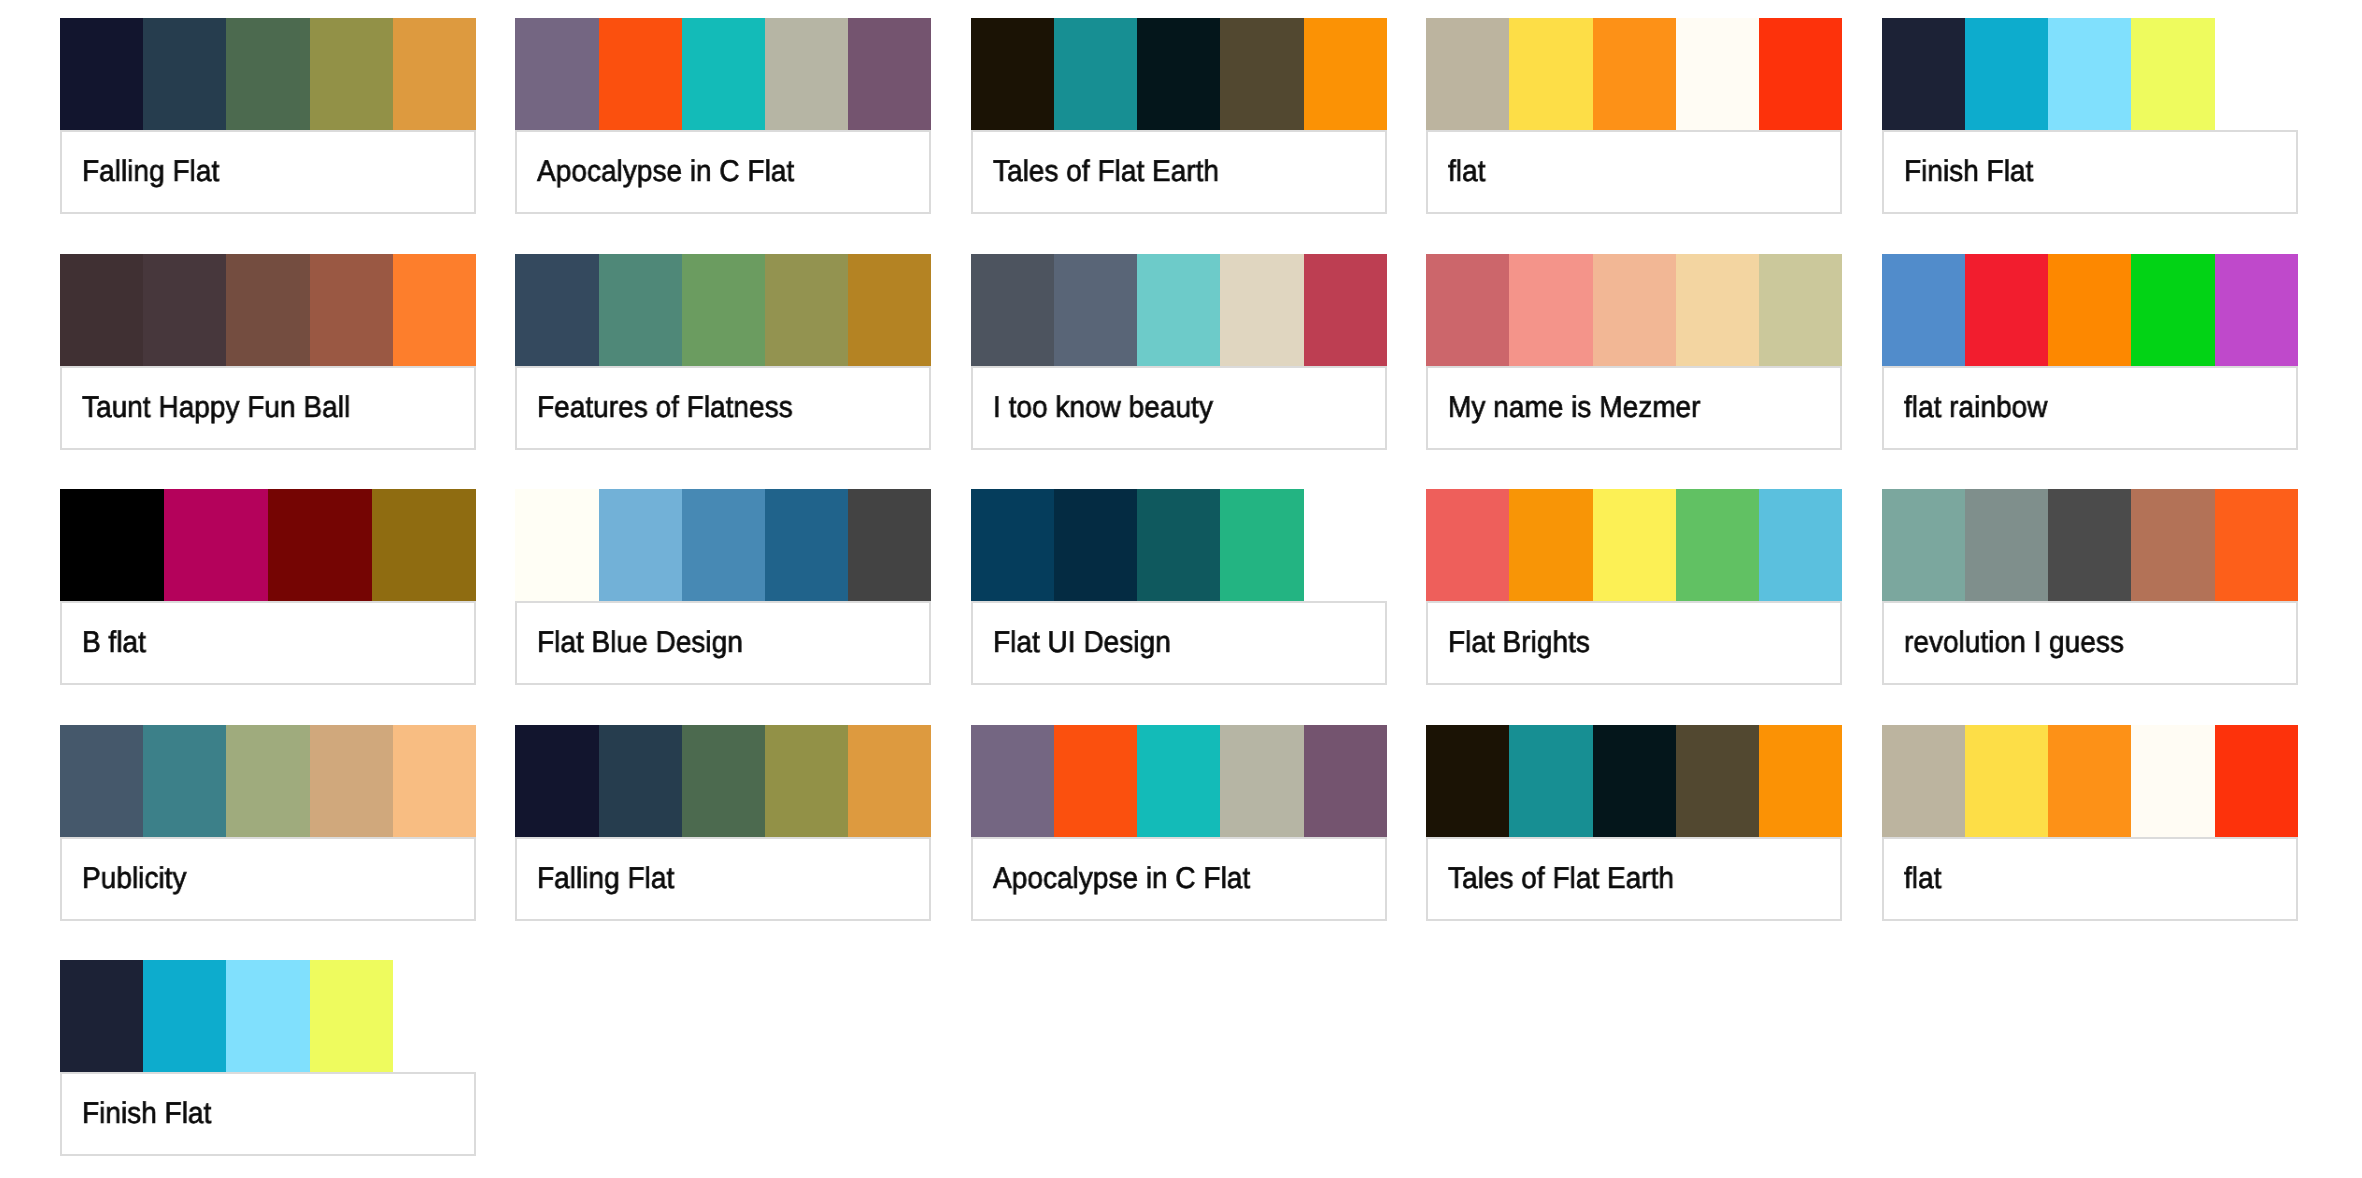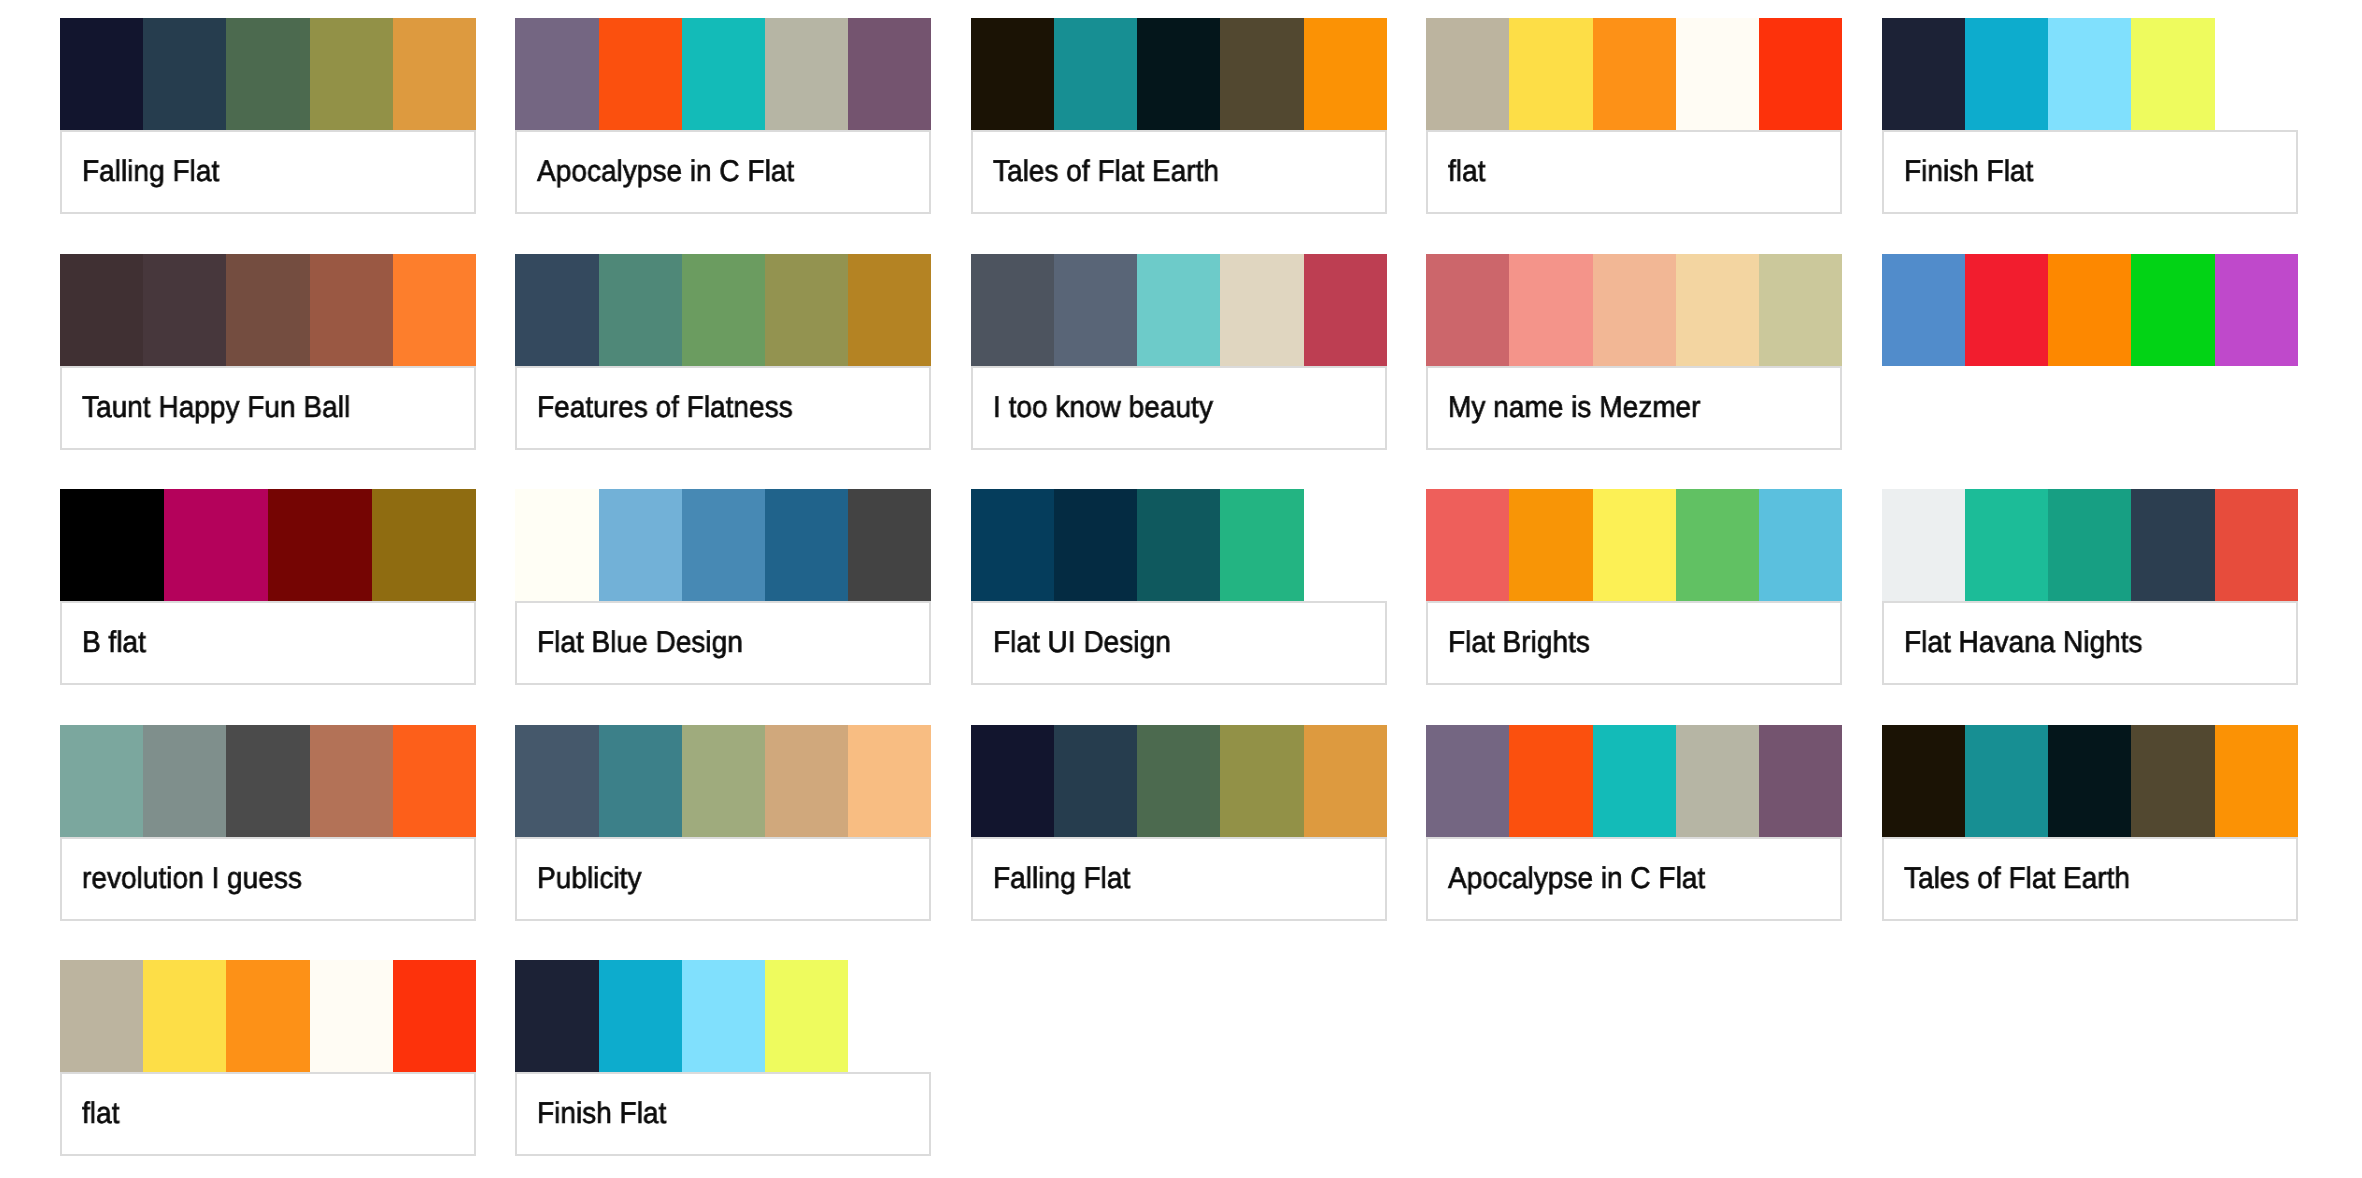--- a/index.html
+++ b/index.html
@@ -128,20 +128,23 @@
       </div>
 </div>
 <div class="card">
   <div class="strip full">
     <span class="sw" style="background:#518CCB"></span>
     <span class="sw" style="background:#F21D2E"></span>
     <span class="sw" style="background:#FD8800"></span>
     <span class="sw" style="background:#02D315"></span>
     <span class="sw" style="background:#BF49CB"></span>
   </div>
+  <div class="label">
+        <span class="ltext">flat rainbow</span>
+      </div>
 </div>
 <div class="card">
   <div class="strip full">
     <span class="sw" style="background:#000000"></span>
     <span class="sw" style="background:#B4025B"></span>
     <span class="sw" style="background:#750503"></span>
     <span class="sw" style="background:#8F6C11"></span>
   </div>
   <div class="label">
         <span class="ltext">B flat</span>
@@ -177,32 +180,20 @@
     <span class="sw" style="background:#FCF055"></span>
     <span class="sw" style="background:#61C163"></span>
     <span class="sw" style="background:#5BC0DE"></span>
   </div>
   <div class="label">
         <span class="ltext">Flat Brights</span>
       </div>
 </div>
 <div class="card">
   <div class="strip full">
-    <span class="sw" style="background:#ECEFF0"></span>
-    <span class="sw" style="background:#1CBC98"></span>
-    <span class="sw" style="background:#179F83"></span>
-    <span class="sw" style="background:#2C3E50"></span>
-    <span class="sw" style="background:#E74C3C"></span>
-  </div>
-  <div class="label">
-        <span class="ltext">Flat Havana Nights</span>
-      </div>
-</div>
-<div class="card">
-  <div class="strip full">
     <span class="sw" style="background:#7BA79E"></span>
     <span class="sw" style="background:#7F8F8C"></span>
     <span class="sw" style="background:#4B4B4B"></span>
     <span class="sw" style="background:#B37257"></span>
     <span class="sw" style="background:#FD5F1A"></span>
   </div>
   <div class="label">
         <span class="ltext">revolution I guess</span>
       </div>
 </div>

